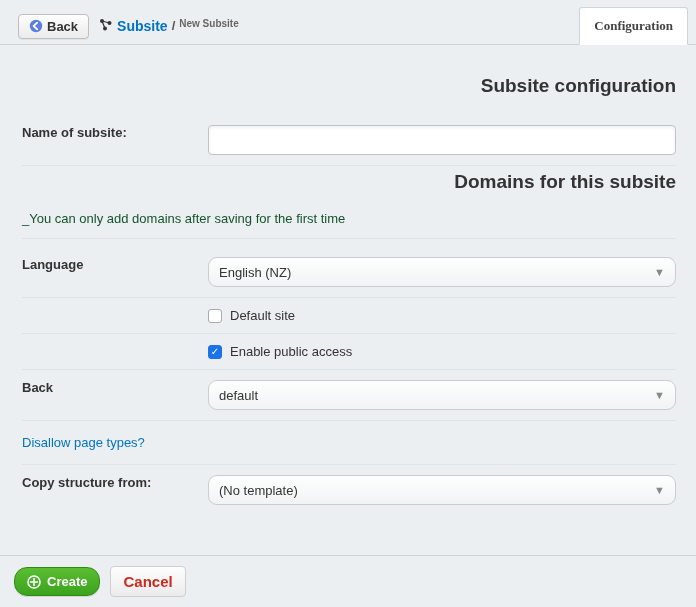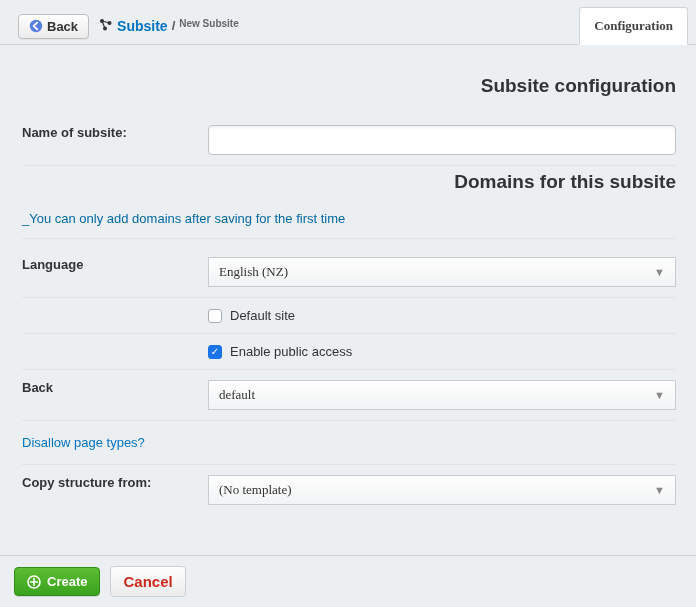--- a/index.html
+++ b/index.html
@@ -18,31 +18,31 @@
   .tab { background:#fff; border:1px solid #cfd4d8; border-bottom:1px solid #fff; padding:10px 14px; font-size:13px; font-weight:600; color:#444; border-top-left-radius:3px; border-top-right-radius:3px; cursor:pointer; position:relative; top:1px;font-family:Liberation Serif, serif; }
   
   .content { padding:18px 20px 12px 22px; height:calc(607px - 45px - 52px); overflow:auto; }
   h2.section { font-size:19px; font-weight:700; color:#333; margin:12px 0 18px 0;text-align:right; }
   h2.section.domains { font-size:19px; margin-top:5px; }
   .row { display:flex; align-items:flex-start; padding:10px 0; border-bottom:1px solid #e0e3e5; }
   .row.noborder { border-bottom:none; }
   .row .label { width:186px; font-weight:700; color:#333; font-size:13px; flex-shrink:0; }
   .row .field { flex:1; }
   .textinput { width:100%; height:30px; border:1px solid #bfc4c8; border-radius:4px; padding:4px 8px; font-size:13px; box-shadow: inset 0 2px 3px rgba(0,0,0,0.06); background:#fff; }
-  .select { width:100%; height:30px; border:1px solid #c9cdd1; border-radius:0; padding:4px 10px; font-size:13px; background:linear-gradient(#fefefe,#f1f3f4); display:flex; align-items:center; justify-content:space-between; cursor:pointer;font-family:Liberation Serif, serif; }
+  .select { width:100%; height:30px; border:1px solid #c9cdd1; border-radius:9px; padding:4px 10px; font-size:13px; background:linear-gradient(#fefefe,#f1f3f4); display:flex; align-items:center; justify-content:space-between; cursor:pointer; }
   .select .caret { color:#888; font-size:11px; }
-  .hint { color:#0369a1; margin:4px 0 8px 0; padding-bottom:12px; border-bottom:1px solid #e0e3e5; font-size:13px; }
+  .hint { color:#14532d; margin:4px 0 8px 0; padding-bottom:12px; border-bottom:1px solid #e0e3e5; font-size:13px; }
   .cb-row { display:flex; align-items:center; gap:8px; }
   .cb { width:14px; height:14px; border:1px solid #a9adb0; border-radius:3px; background:#fff; display:flex; align-items:center; justify-content:center; cursor:pointer; }
   .cb.checked { background:#1a73e8; border-color:#1a73e8; color:#fff; font-size:10px; line-height:1; }
   .cb-label { font-size:13px; color:#333; }
   .linkish { color:#0073c1; font-size:13px; padding:14px 0; border-bottom:1px solid #e0e3e5; cursor:pointer; }
   
   .footer { position:absolute; bottom:0; left:0; right:0; height:52px; border-top:1px solid #cfd4d8; background:#eceff1; display:flex; align-items:center; gap:10px; padding:0 14px; }
-  .create-btn { display:inline-flex; align-items:center; gap:6px; background:linear-gradient(#5bbd32,#3aa31d); border:1px solid #2f8a17; color:#fff; font-weight:700; font-size:13px; padding:6px 12px; border-radius:4px; cursor:pointer; box-shadow:0 1px 0 rgba(0,0,0,0.1); }
+  .create-btn { display:inline-flex; align-items:center; gap:6px; background:linear-gradient(#5bbd32,#3aa31d); border:1px solid #2f8a17; color:#fff; font-weight:700; font-size:13px; padding:6px 12px; border-radius:13px; cursor:pointer; box-shadow:0 1px 0 rgba(0,0,0,0.1); }
   .create-btn svg { display:block; }
   .cancel-btn { background:linear-gradient(#fefefe,#ebebeb); border:1px solid #cfcfcf; color:#cc2a1d; font-weight:600; font-size:15px; padding:6px 12px; border-radius:4px; cursor:pointer; }
 </style>
 </head>
 <body>
 
 <div class="app">
 
   <div class="topbar">
     <button class="back-btn">

